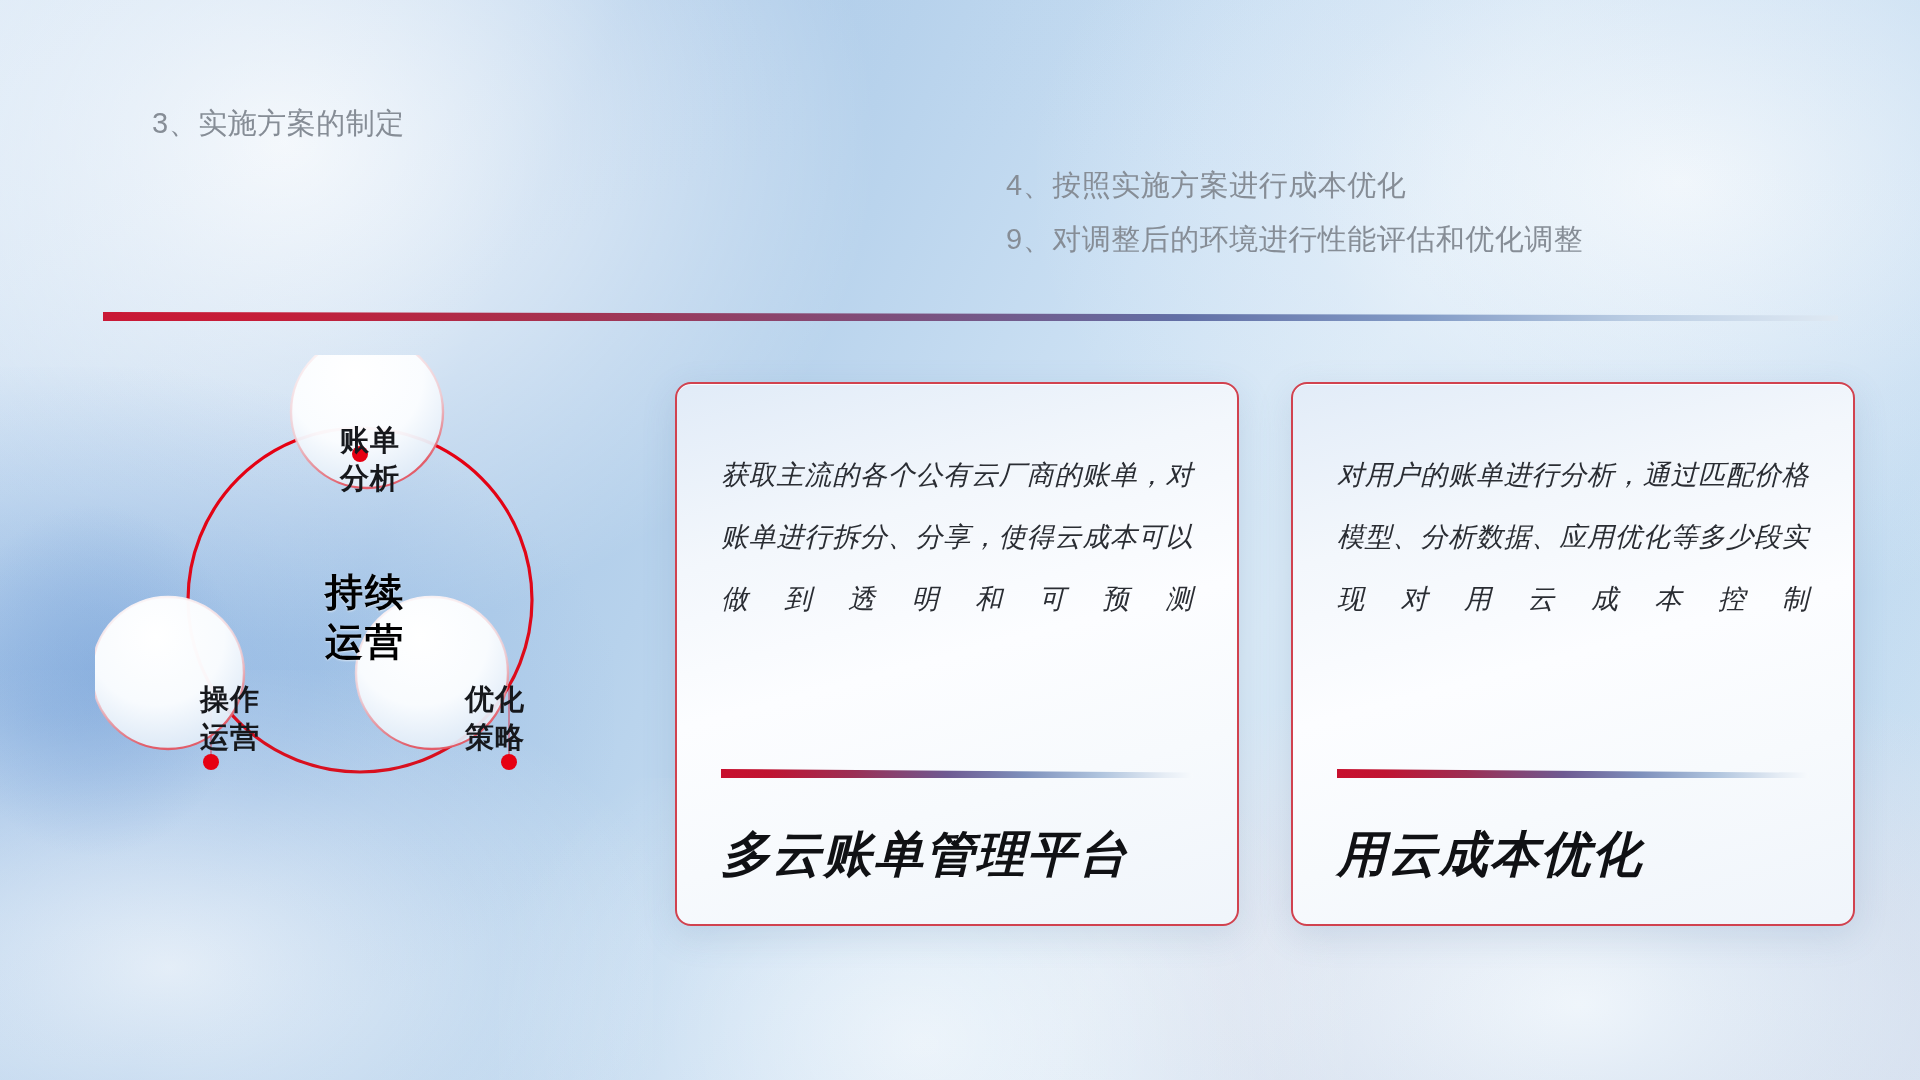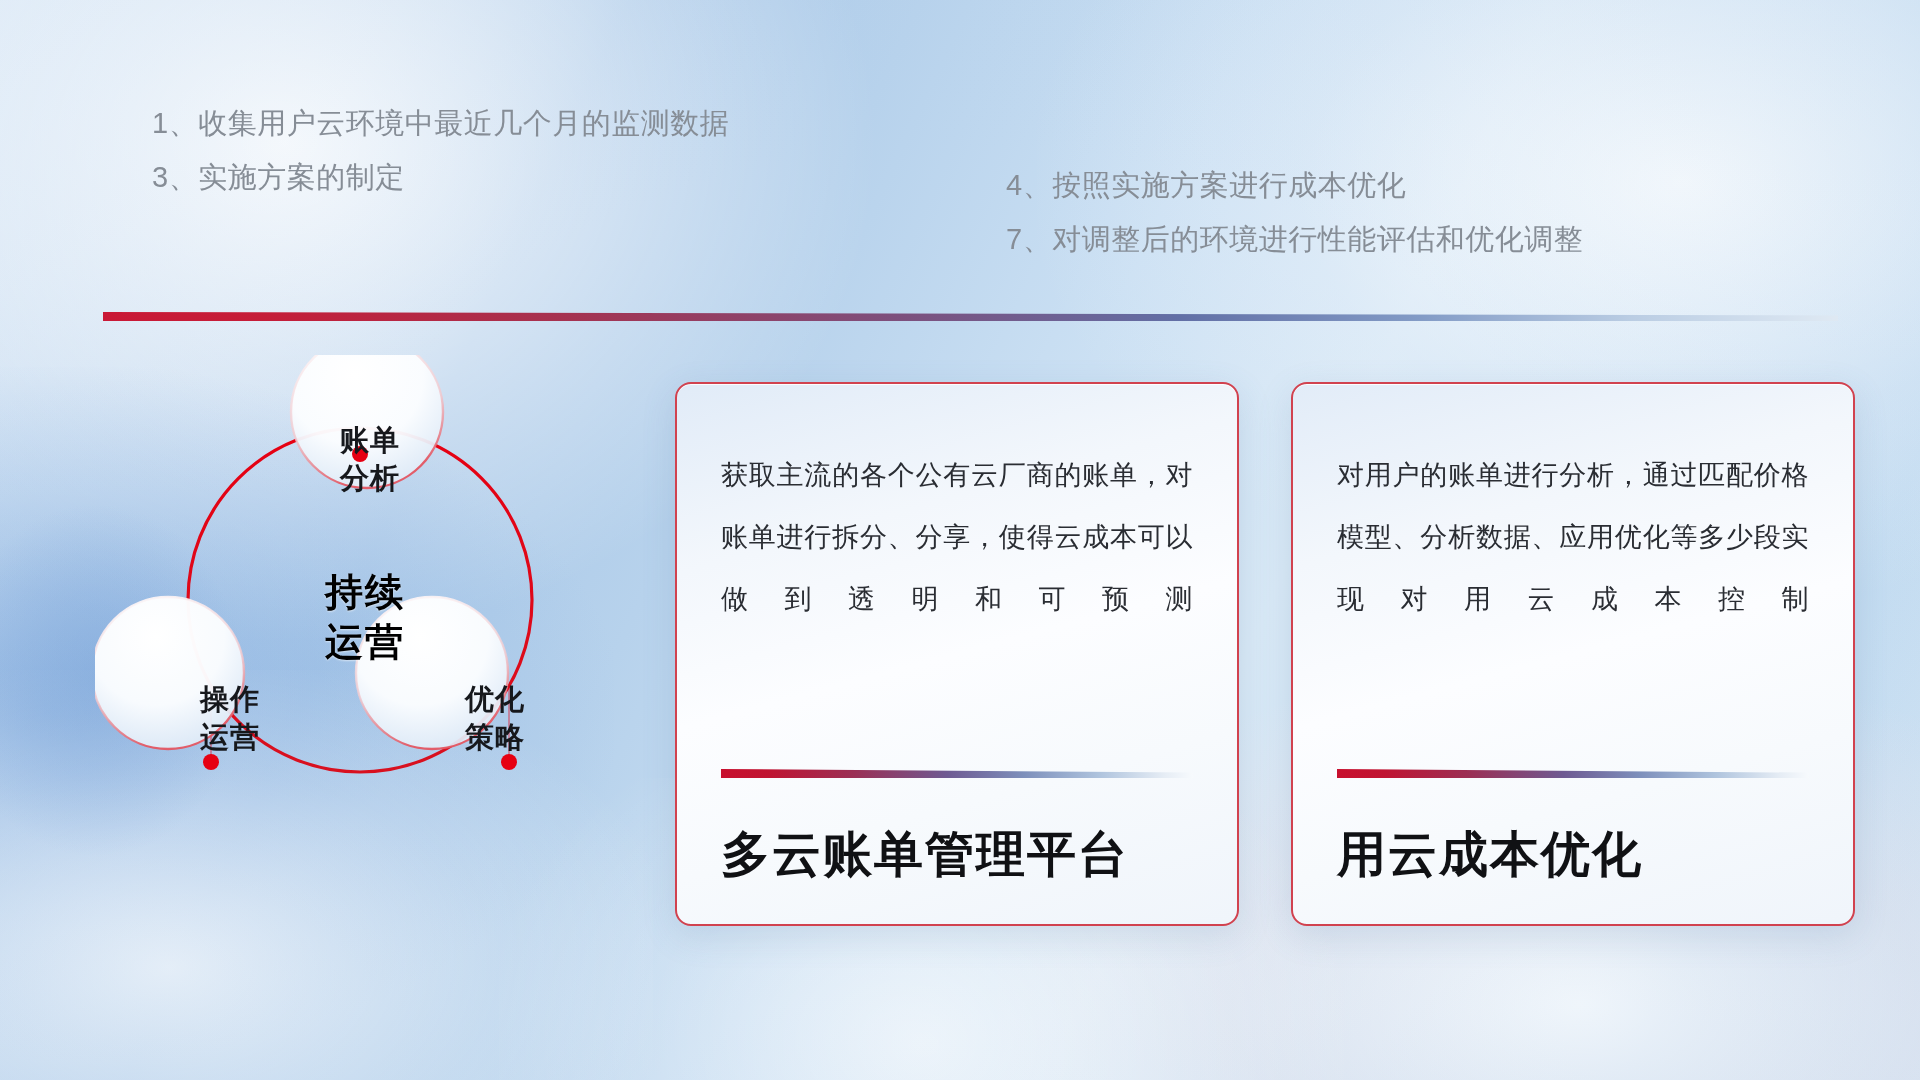--- a/index.html
+++ b/index.html
@@ -117,20 +117,21 @@
     border-radius:16px;
     background:
       linear-gradient(165deg,
         rgba(226,236,248,.97) 0%,
         rgba(243,247,252,.99) 26%,
         rgba(252,253,255,1) 50%,
         rgba(247,250,253,1) 72%,
         rgba(240,245,251,.99) 100%);
     box-shadow:0 10px 34px rgba(80,116,160,.16), inset 0 1px 0 rgba(255,255,255,.85);
     overflow:hidden;
+    font-style:italic;
   }
   .card.c1{left:0;}
   .card.c2{left:616px;}
   .card-inner{
     position:absolute;left:0;right:0;top:0;bottom:0;
     padding:60px 44px 40px 44px;
     box-sizing:border-box;
     display:flex;flex-direction:column;
   }
   .card-body{
@@ -167,27 +168,26 @@
   <div class="bg-glow-d"></div>
   <div class="bg-glow-e"></div>
   <div class="bg-glow-f"></div>
   <div class="bg-soft-blob"></div>
   <div class="bg-vignette"></div>
 </div>
 
 <div id="steps">
 
   <div class="step-col col-left">
-    <div class="step-line">1、收集用户云环境中最近几个月的监测数据</div>
     <div class="step-line">3、实施方案的制定</div>
   </div>
 
   <div class="step-col col-right">
     <div class="step-line">4、按照实施方案进行成本优化</div>
-    <div class="step-line">7、对调整后的环境进行性能评估和优化调整</div>
+    <div class="step-line">9、对调整后的环境进行性能评估和优化调整</div>
   </div>
 
 </div>
 
 <div id="top-rule"></div>
 
 <div id="venn">
 
   <svg width="520" height="560" viewBox="0 0 520 560" aria-hidden="true">
     <defs>

